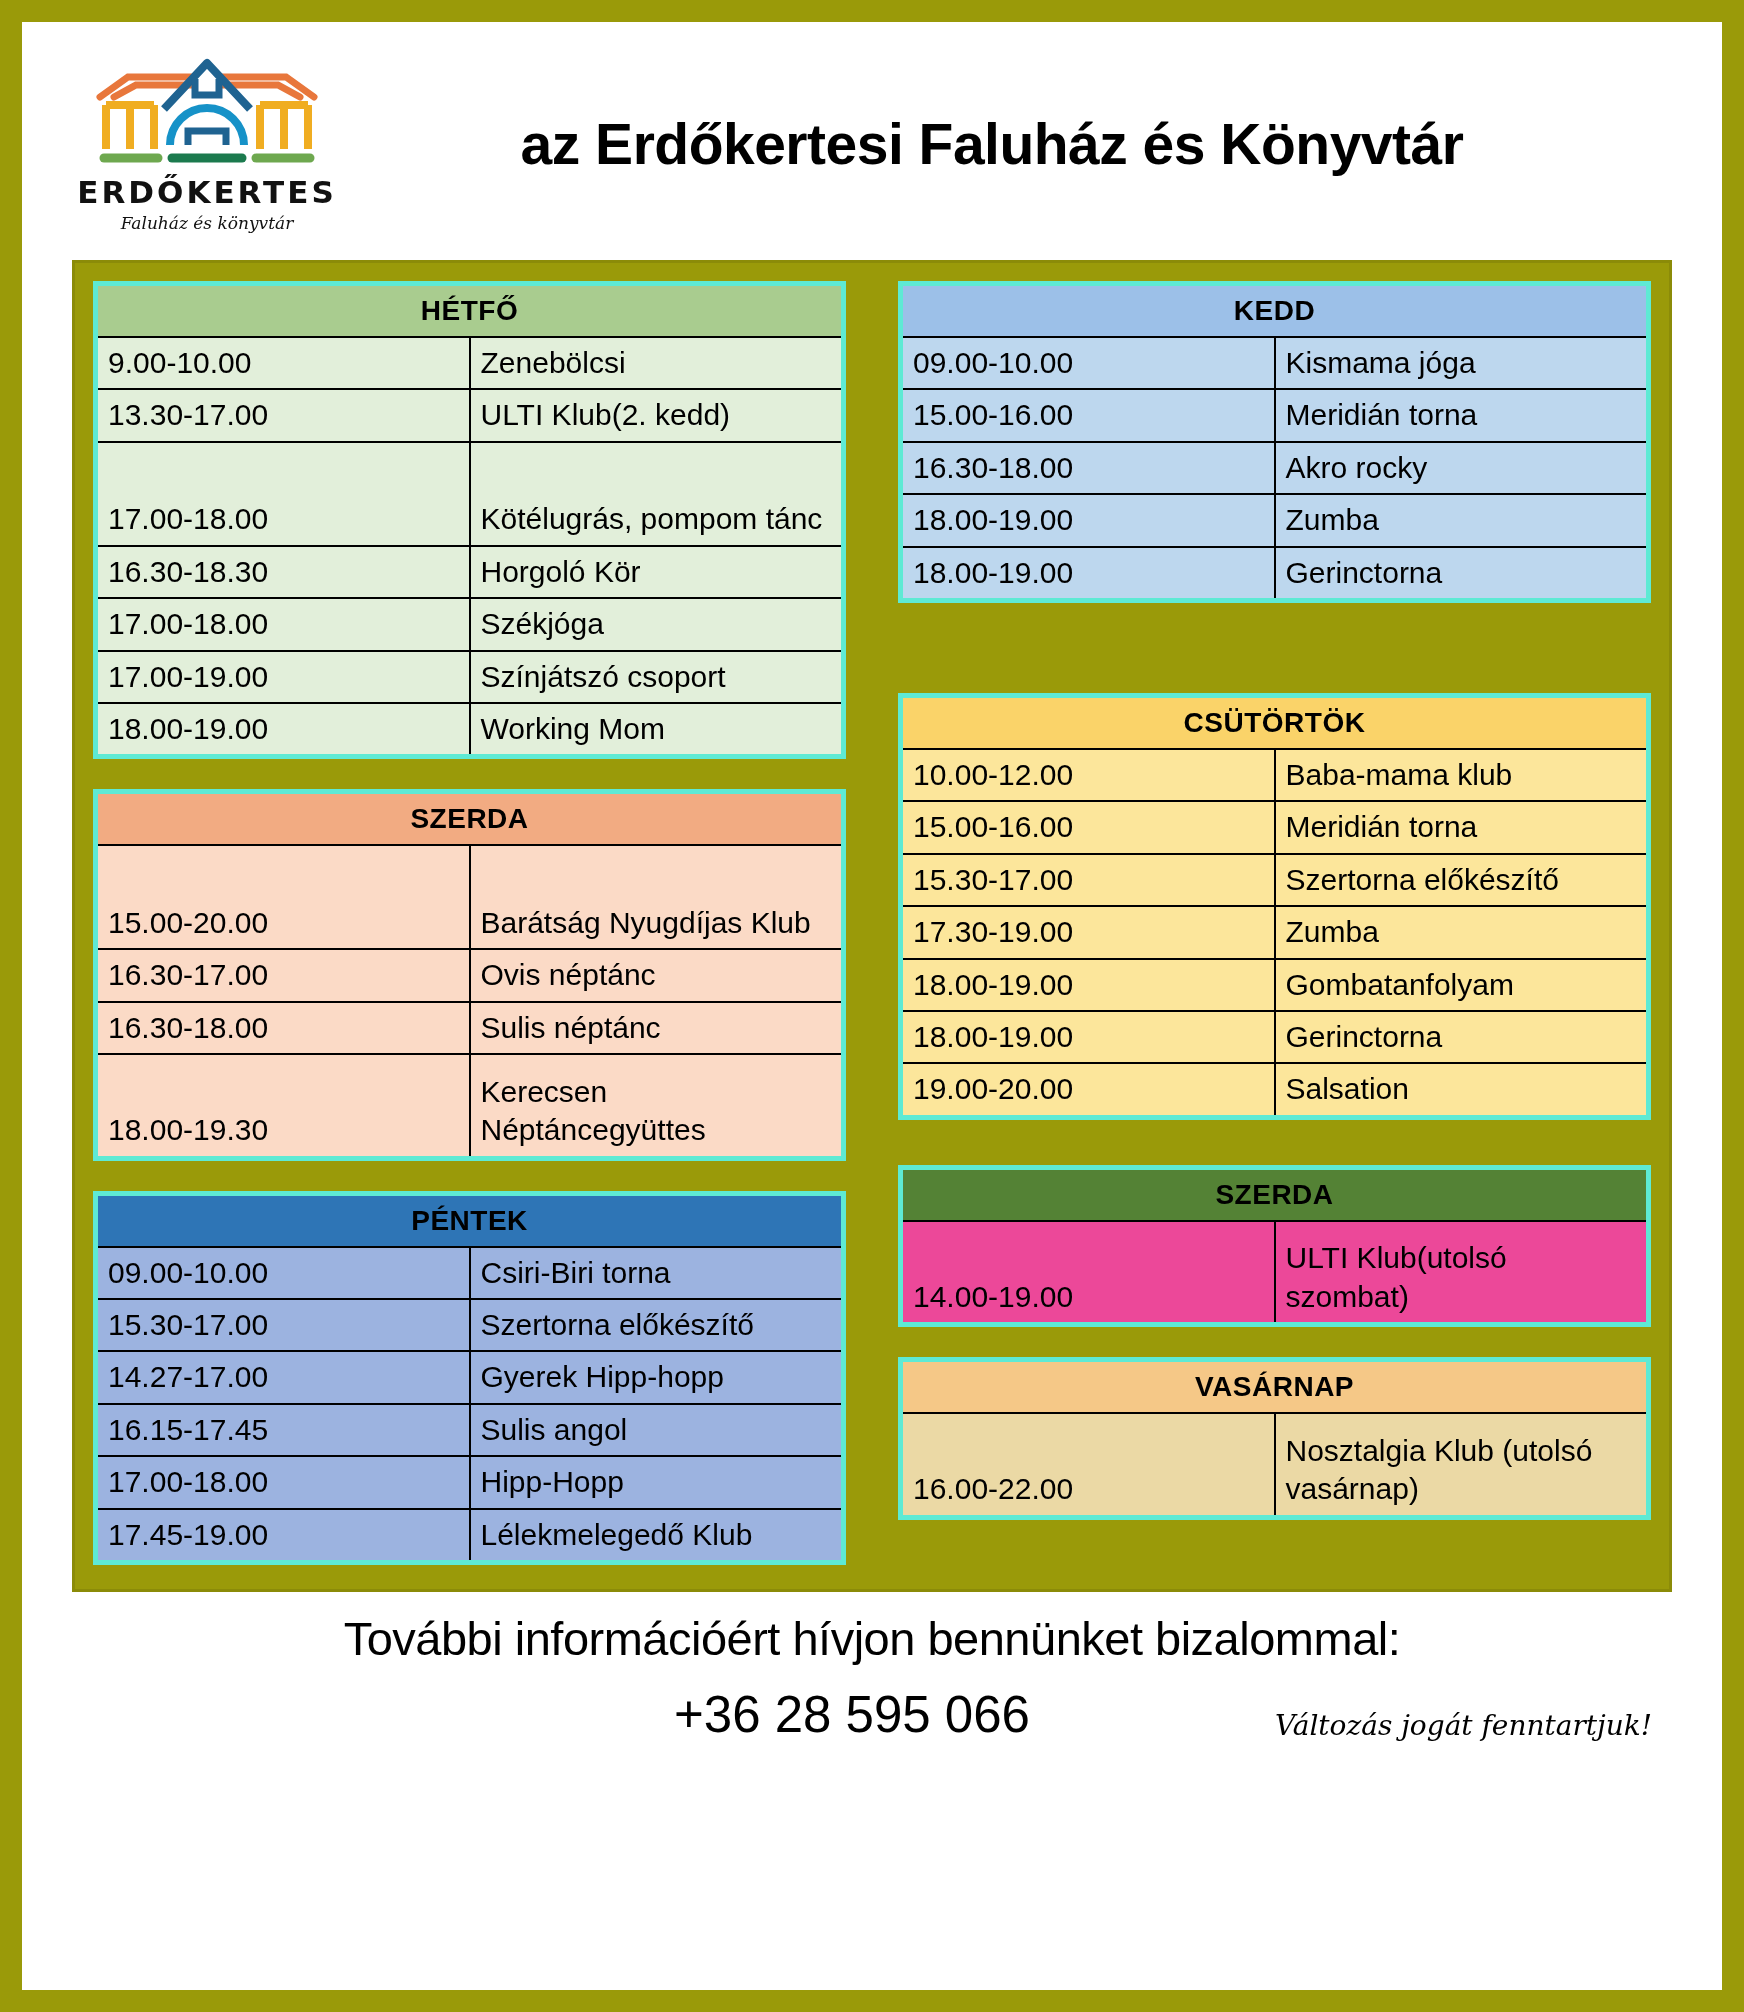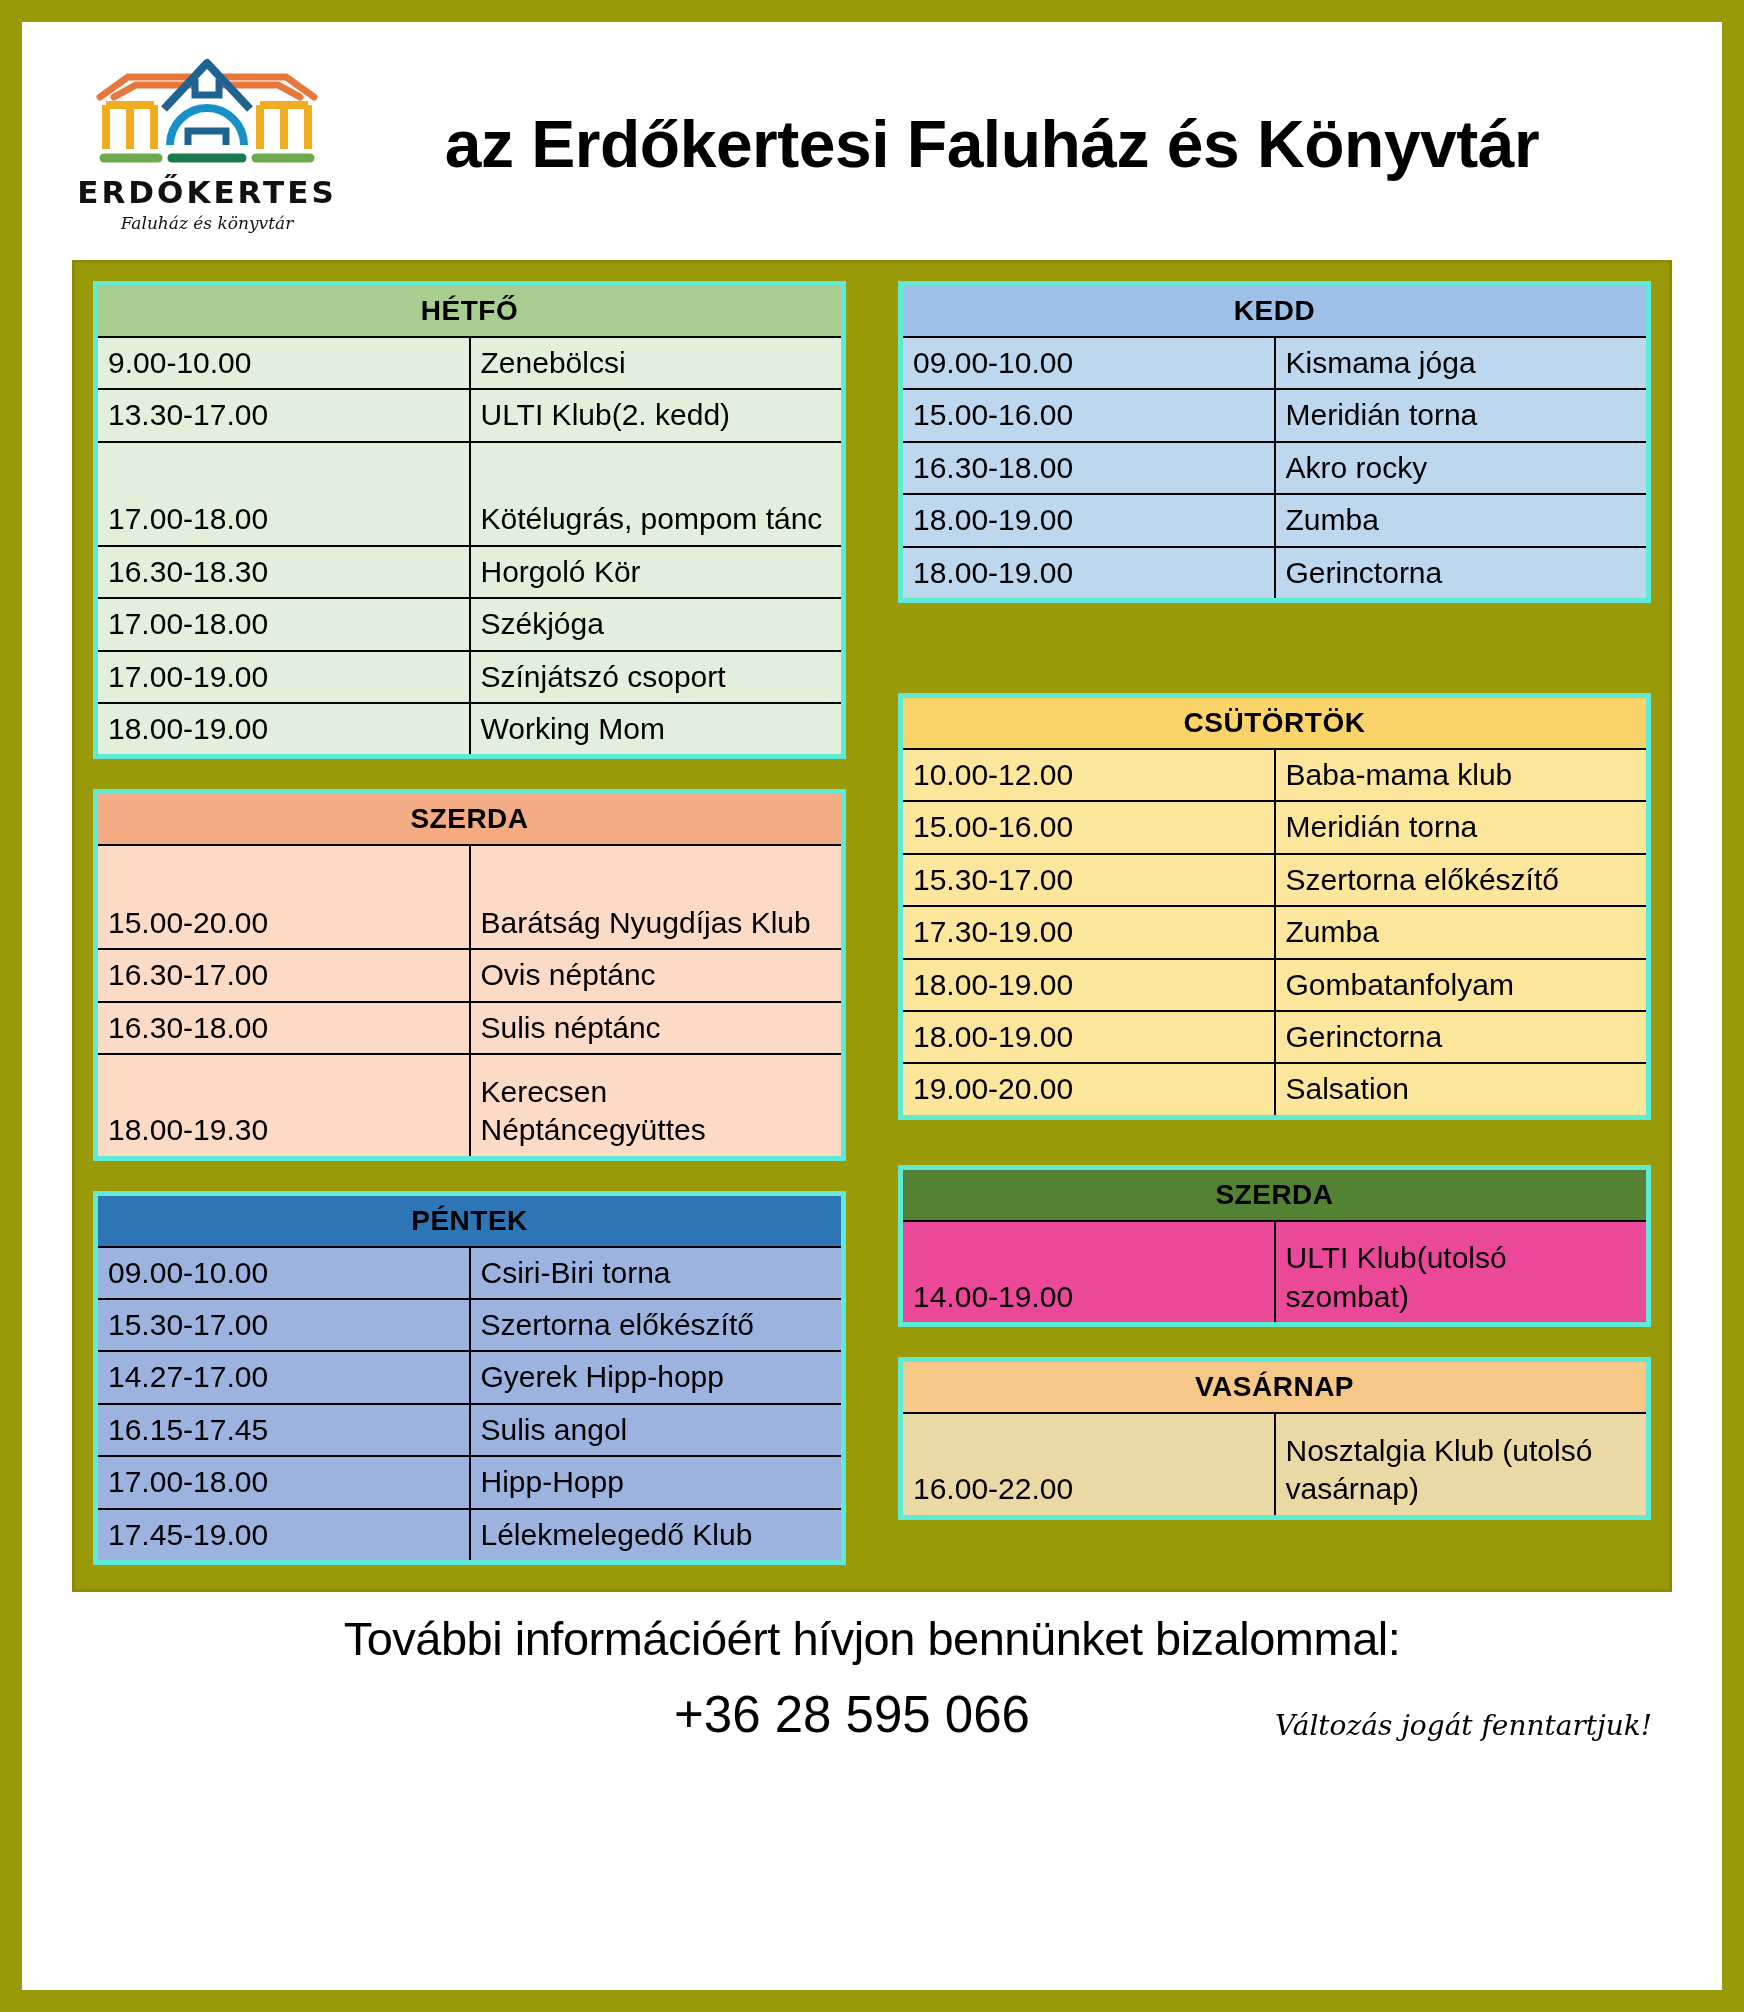--- a/index.html
+++ b/index.html
@@ -58,21 +58,21 @@
     margin-top: 3px;
   }
 
   .title-block {
     flex: 1;
     text-align: center;
     padding-right: 40px;
   }
 
   .title-line1 {
-    font-size: 66px;
+    font-size: 57px;
     font-weight: 600;
     color: #000;
     line-height: 1.18;
     letter-spacing: -0.5px;
   }
 
   .title-line2 {
     font-size: 57px;
     font-weight: 400;
     color: #000;

